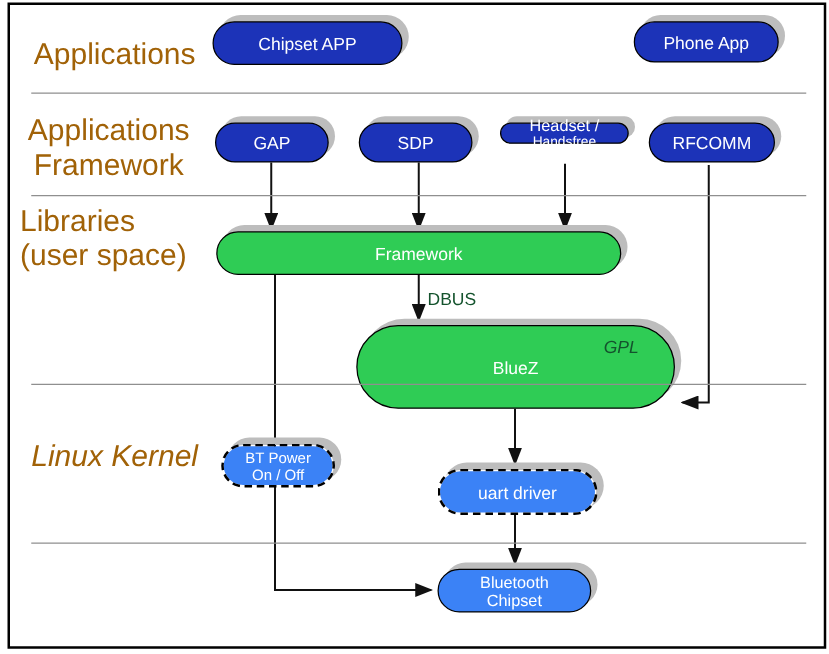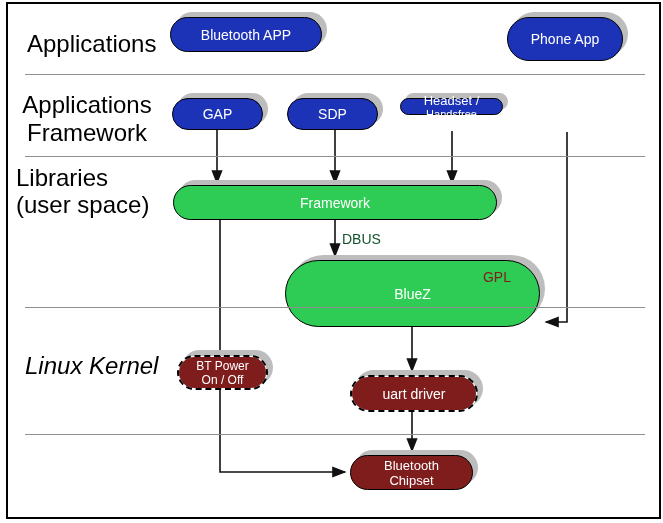--- a/index.html
+++ b/index.html
@@ -4,54 +4,54 @@
 <style>
   html,body{margin:0;padding:0;background:#ffffff;}
   body{width:663px;height:523px;position:relative;overflow:hidden;
        font-family:"Liberation Sans","DejaVu Sans",sans-serif;}
   .canvas{position:absolute;left:0;top:0;width:663px;height:523px;}
   .frame{position:absolute;left:6px;top:2px;width:655px;height:517px;
          border:2px solid #000;box-sizing:border-box;z-index:0;}
   .divider{position:absolute;left:25px;width:620px;height:1px;background:#8f8f8f;z-index:4;}
   #div1{top:74px;} #div2{top:156px;} #div3{top:307px;} #div4{top:434px;}
 
-  .layer-label{position:absolute;color:#000000;font-size:24px;line-height:28px;z-index:1;}
+  .layer-label{position:absolute;color:#a16207;font-size:24px;line-height:28px;z-index:1;}
   #lbl-apps{left:27px;top:30px;}
   #lbl-appfw{left:20px;top:91px;width:134px;text-align:center;}
   #lbl-libs{left:16px;top:164px;width:152px;line-height:27px;}
   #lbl-kernel{left:25px;top:352px;font-style:italic;}
   #lbl-hw{left:45px;top:470px;}
 
   svg.connectors{position:absolute;left:0;top:0;z-index:2;pointer-events:none;}
 
   .pill{position:absolute;box-sizing:border-box;border:1.5px solid #000;border-radius:999px;
         box-shadow:5px -5px 0 #bdbdbd;display:flex;flex-direction:column;align-items:center;
         justify-content:center;color:#fff;font-size:14px;line-height:16px;text-align:center;z-index:3;}
   .blue{background:#1c33b8;}
   .green{background:#2fcc55;}
-  .red{background:#7f1d1d;align-items:center;}
+  .red{background:#3b82f6;align-items:center;}
   .dashed{border:2px dashed #000;background-clip:padding-box;}
 
   #n-settings{left:170px;top:17px;width:152px;height:35px;}
-  #n-phone{left:507px;top:17px;width:116px;height:44px;}
+  #n-phone{left:507px;top:17px;width:116px;height:33px;}
   #n-gap{left:172px;top:98px;width:91px;height:32px;}
   #n-sdp{left:287px;top:98px;width:91px;height:32px;}
   #n-headset{left:400px;top:98px;width:103px;height:17px;}
   #n-headset .l1{font-size:13px;line-height:14px;}
   #n-headset .l2{font-size:11px;line-height:12px;}
   #n-rfcomm{left:519px;top:98px;width:101px;height:32px;}
   #n-framework{left:173px;top:185px;width:324px;height:35px;}
   #n-bluez{left:285px;top:260px;width:255px;height:67px;}
   #n-btpower{left:177px;top:355px;width:91px;height:35px;}
   #n-btpower .l1,#n-btpower .l2{font-size:12px;line-height:14px;}
   #n-uart{left:350px;top:375px;width:128px;height:37px;}
   #n-chipset{left:350px;top:455px;width:123px;height:35px;}
   #n-chipset .l1,#n-chipset .l2{font-size:13px;line-height:15px;}
 
-  .gpl-badge{position:absolute;right:28px;top:9px;color:#7f1d1d;font-size:14px;line-height:14px;}
+  .gpl-badge{position:absolute;right:28px;top:9px;color:#14532d;font-size:14px;line-height:14px;font-style:italic;}
   .edge-label{position:absolute;left:342px;top:231px;color:#14532d;font-size:14px;z-index:3;}
 </style>
 </head>
 <body>
 
 <div class="canvas">
 
   <div class="frame"></div>
 
   <div class="divider" id="div1"></div>
@@ -84,35 +84,38 @@
       <path d="M335,220 V256" marker-end="url(#arr)"></path>
       <path d="M220,220 V472 H345" marker-end="url(#arr)"></path>
       <path d="M412,327 V371" marker-end="url(#arr)"></path>
       <path d="M412,412 V451" marker-end="url(#arr)"></path>
     </g>
   </svg>
 
   <div class="edge-label">DBUS</div>
 
   <div class="pill blue" id="n-settings">
-    <span>Bluetooth APP</span>
+    <span>Chipset APP</span>
   </div>
   <div class="pill blue" id="n-phone">
     <span>Phone App</span>
   </div>
 
   <div class="pill blue" id="n-gap">
     <span>GAP</span>
   </div>
   <div class="pill blue" id="n-sdp">
     <span>SDP</span>
   </div>
   <div class="pill blue" id="n-headset">
     <span class="l1">Headset /</span>
     <span class="l2">Handsfree</span>
+  </div>
+  <div class="pill blue" id="n-rfcomm">
+    <span>RFCOMM</span>
   </div>
 
   <div class="pill green" id="n-framework">
     <span>Framework</span>
   </div>
   <div class="pill green" id="n-bluez">
     <span class="gpl-badge">GPL</span>
     <span>BlueZ</span>
   </div>
 

